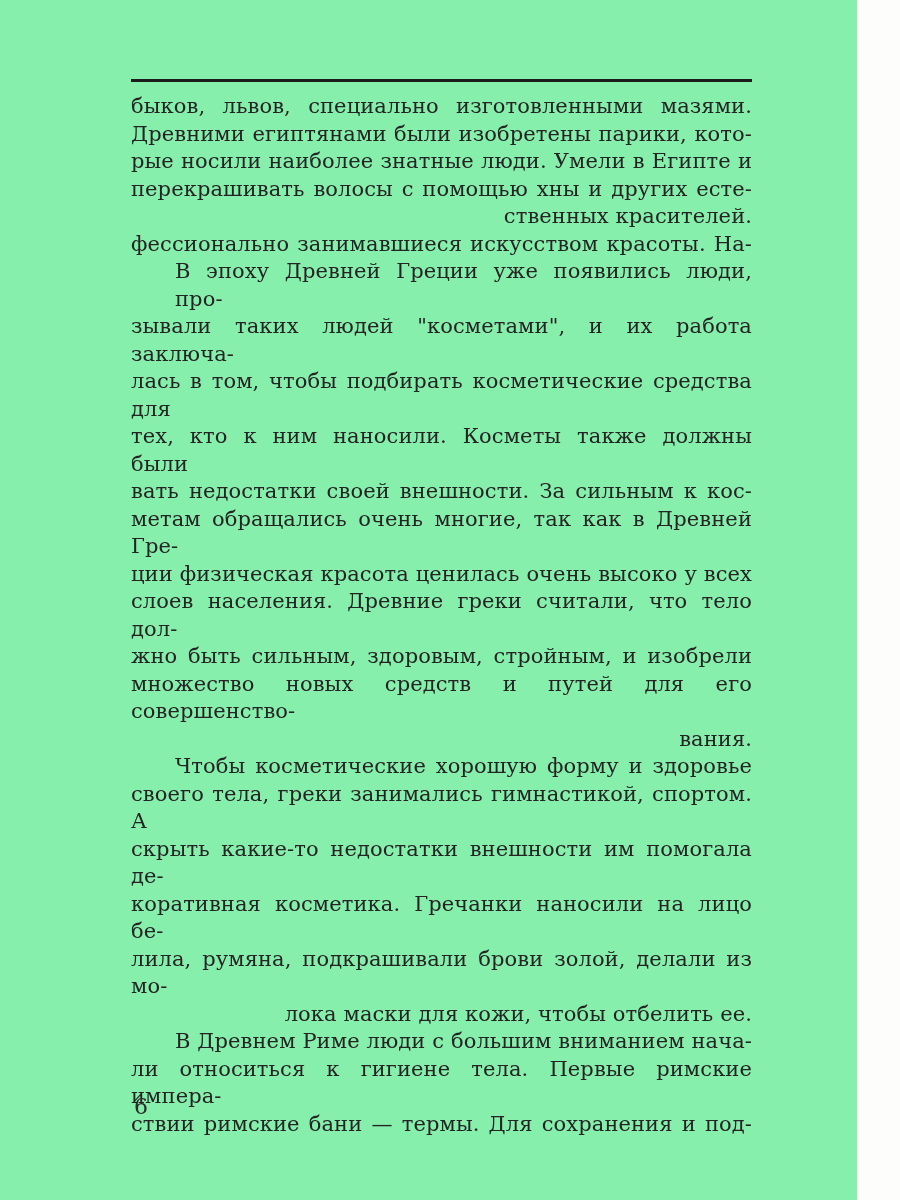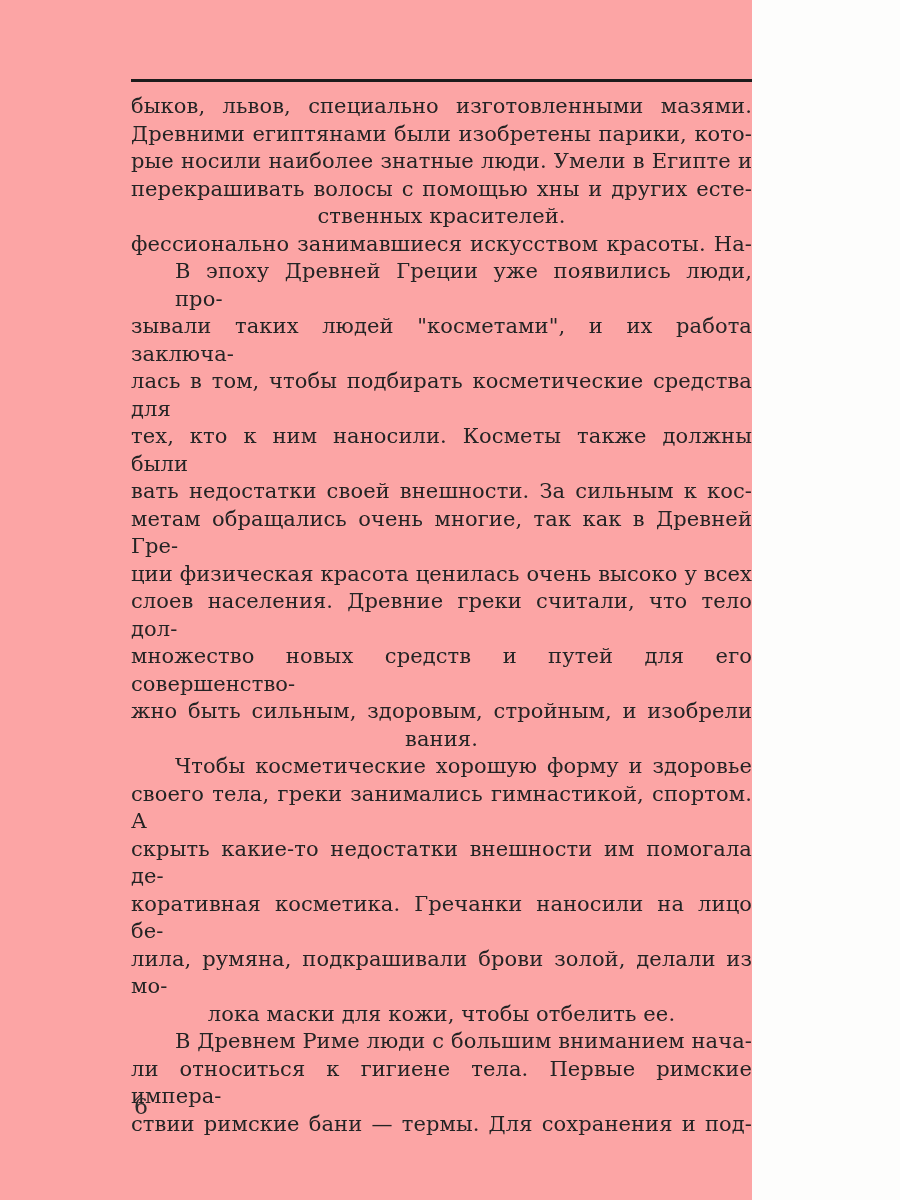--- a/index.html
+++ b/index.html
@@ -5,23 +5,23 @@
   html, body {
     margin: 0;
     padding: 0;
     width: 900px;
     height: 1200px;
     background: #fdfdfc;
     overflow: hidden;
   }
   .page {
     position: relative;
-    width: 752px;
+    width: 857px;
     height: 1200px;
-    background: #fca5a5;
+    background: #86efac;
     font-family: "DejaVu Serif", serif;
     color: #242424;
   }
   .text-column {
     position: absolute;
     left: 131px;
     top: 79px;
     width: 621px;
   }
   .header-rule {
@@ -31,21 +31,21 @@
     margin-bottom: 11px;
   }
   .text-block {
     font-size: 21px;
     line-height: 27.5px;
     letter-spacing: 0.1px;
   }
   .paragraph { margin: 0; }
   .line {
     white-space: normal;
-    text-align: center;
+    text-align: right;
   }
   .line.just {
     text-align: justify;
     text-align-last: justify;
   }
   .line.indent {
     padding-left: 44px;
   }
   .page-number {
     position: absolute;
@@ -73,22 +73,22 @@
         <div class="paragraph">
           <div class="line just">фессионально занимавшиеся искусством красоты. На-</div>
           <div class="line just indent">В эпоху Древней Греции уже появились люди, про-</div>
           <div class="line just">зывали таких людей "косметами", и их работа заключа-</div>
           <div class="line just">лась в том, чтобы подбирать косметические средства для</div>
           <div class="line just">тех, кто к ним наносили. Косметы также должны были</div>
           <div class="line just">вать недостатки своей внешности. За сильным к кос-</div>
           <div class="line just">метам обращались очень многие, так как в Древней Гре-</div>
           <div class="line just">ции физическая красота ценилась очень высоко у всех</div>
           <div class="line just">слоев населения. Древние греки считали, что тело дол-</div>
+          <div class="line just">жно быть сильным, здоровым, стройным, и изобрели</div>
           <div class="line just">множество новых средств и путей для его совершенство-</div>
-          <div class="line just">жно быть сильным, здоровым, стройным, и изобрели</div>
           <div class="line">вания.</div>
         </div>
         <div class="paragraph">
           <div class="line just indent">Чтобы косметические хорошую форму и здоровье</div>
           <div class="line just">своего тела, греки занимались гимнастикой, спортом. А</div>
           <div class="line just">скрыть какие-то недостатки внешности им помогала де-</div>
           <div class="line just">коративная косметика. Гречанки наносили на лицо бе-</div>
           <div class="line just">лила, румяна, подкрашивали брови золой, делали из мо-</div>
           <div class="line">лока маски для кожи, чтобы отбелить ее.</div>
         </div>

